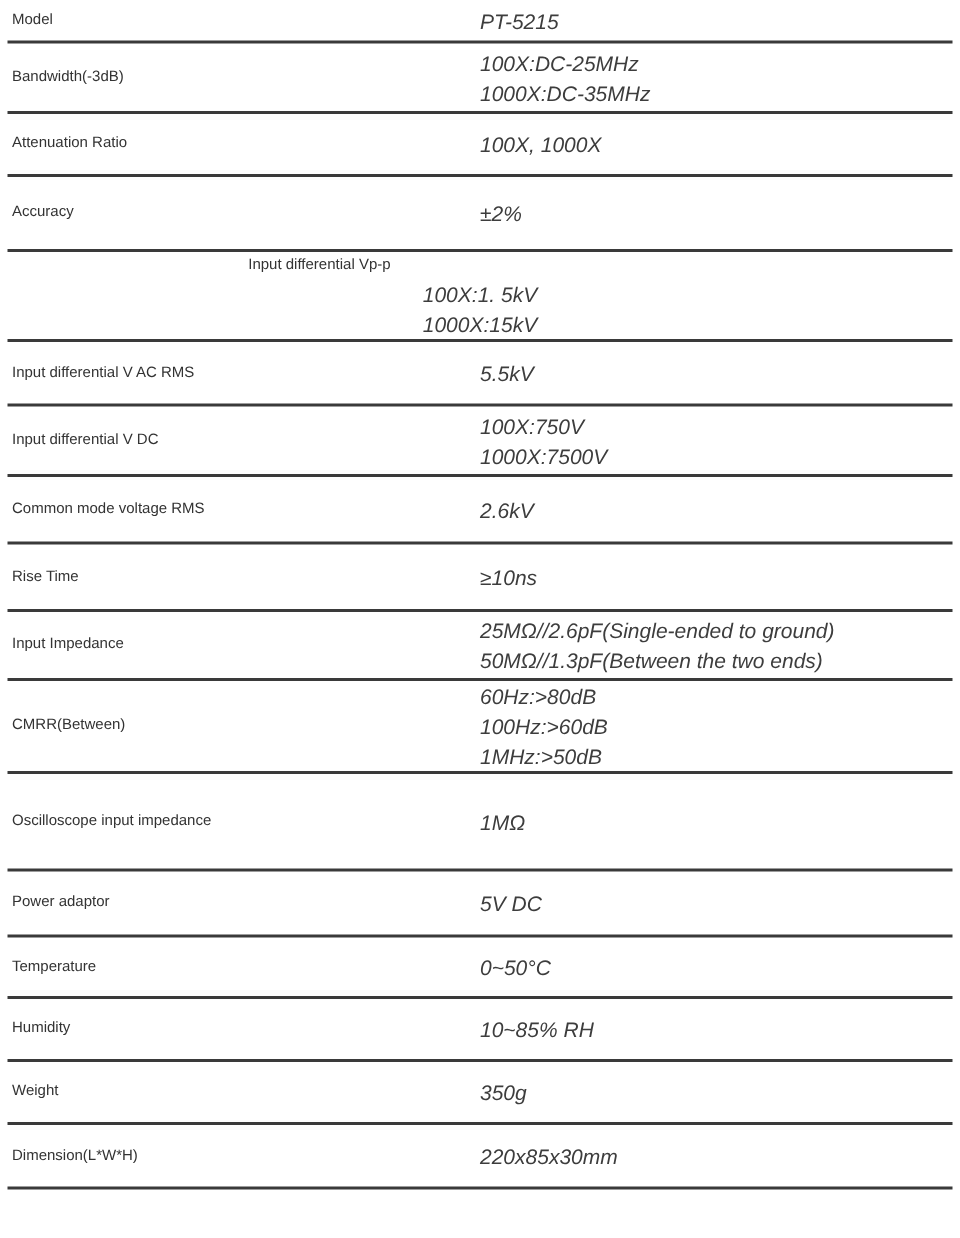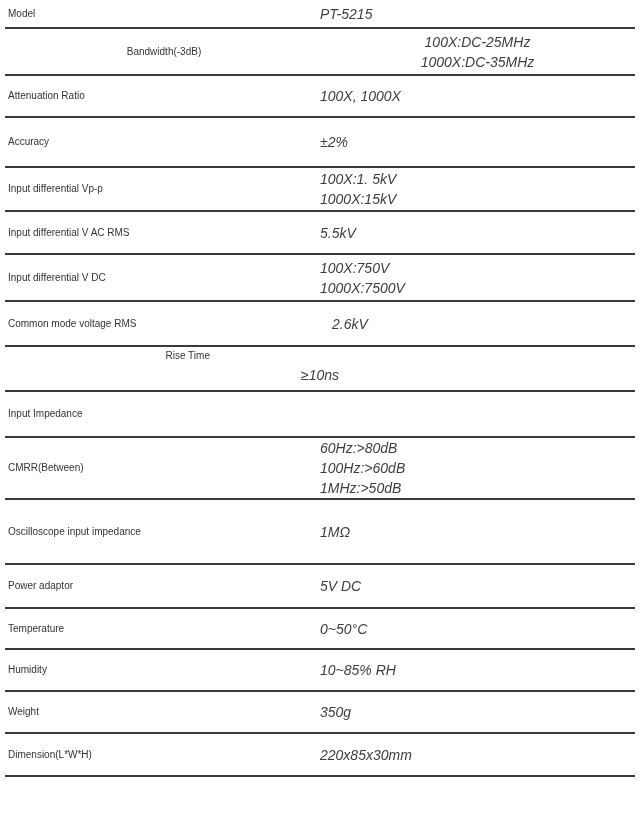--- a/index.html
+++ b/index.html
@@ -37,28 +37,28 @@
     font-size: 14px;
     color: #3d3d3d;
   }
   .vline {
     line-height: 20px;
     white-space: pre;
     font-style: italic;
   }
   
   .row:nth-child(1)  { min-height: 29px; }
-  .row:nth-child(2)  { min-height: 47px; text-align: center; }
+  .row:nth-child(2)  { min-height: 47px; }
   .row:nth-child(3)  { min-height: 42px; }
   .row:nth-child(4)  { min-height: 50px; }
-  .row:nth-child(5)  { min-height: 44px; }
+  .row:nth-child(5)  { min-height: 44px; flex-direction: column; }
   .row:nth-child(6)  { min-height: 43px; }
   .row:nth-child(7)  { min-height: 47px; }
-  .row:nth-child(8)  { min-height: 45px; gap: 12px; }
-  .row:nth-child(9)  { min-height: 45px; flex-direction: column; }
+  .row:nth-child(8)  { min-height: 45px; }
+  .row:nth-child(9)  { min-height: 45px; }
   .row:nth-child(10) { min-height: 46px; }
   .row:nth-child(11) { min-height: 45px; }
   .row:nth-child(12) { min-height: 65px; }
   .row:nth-child(13) { min-height: 44px; }
   .row:nth-child(14) { min-height: 41px; }
   .row:nth-child(15) { min-height: 42px; justify-content: center; }
   .row:nth-child(16) { min-height: 42px; }
   .row:nth-child(17) { min-height: 43px; align-items: center; }
   .row:nth-child(18) { min-height: 54px; }
 </style>
@@ -118,20 +118,24 @@
       </div>
   </div>
     <div class="row">
     <div class="label">Rise Time</div>
     <div class="value">
         <div class="vline">≥10ns</div>
       </div>
   </div>
     <div class="row">
     <div class="label">Input Impedance</div>
+    <div class="value">
+        <div class="vline">25MΩ//2.6pF(Single-ended to ground)</div>
+        <div class="vline">50MΩ//1.3pF(Between the two ends)</div>
+      </div>
   </div>
     <div class="row">
     <div class="label">CMRR(Between)</div>
     <div class="value">
         <div class="vline">60Hz:&gt;80dB</div>
         <div class="vline">100Hz:&gt;60dB</div>
         <div class="vline">1MHz:&gt;50dB</div>
       </div>
   </div>
     <div class="row">

